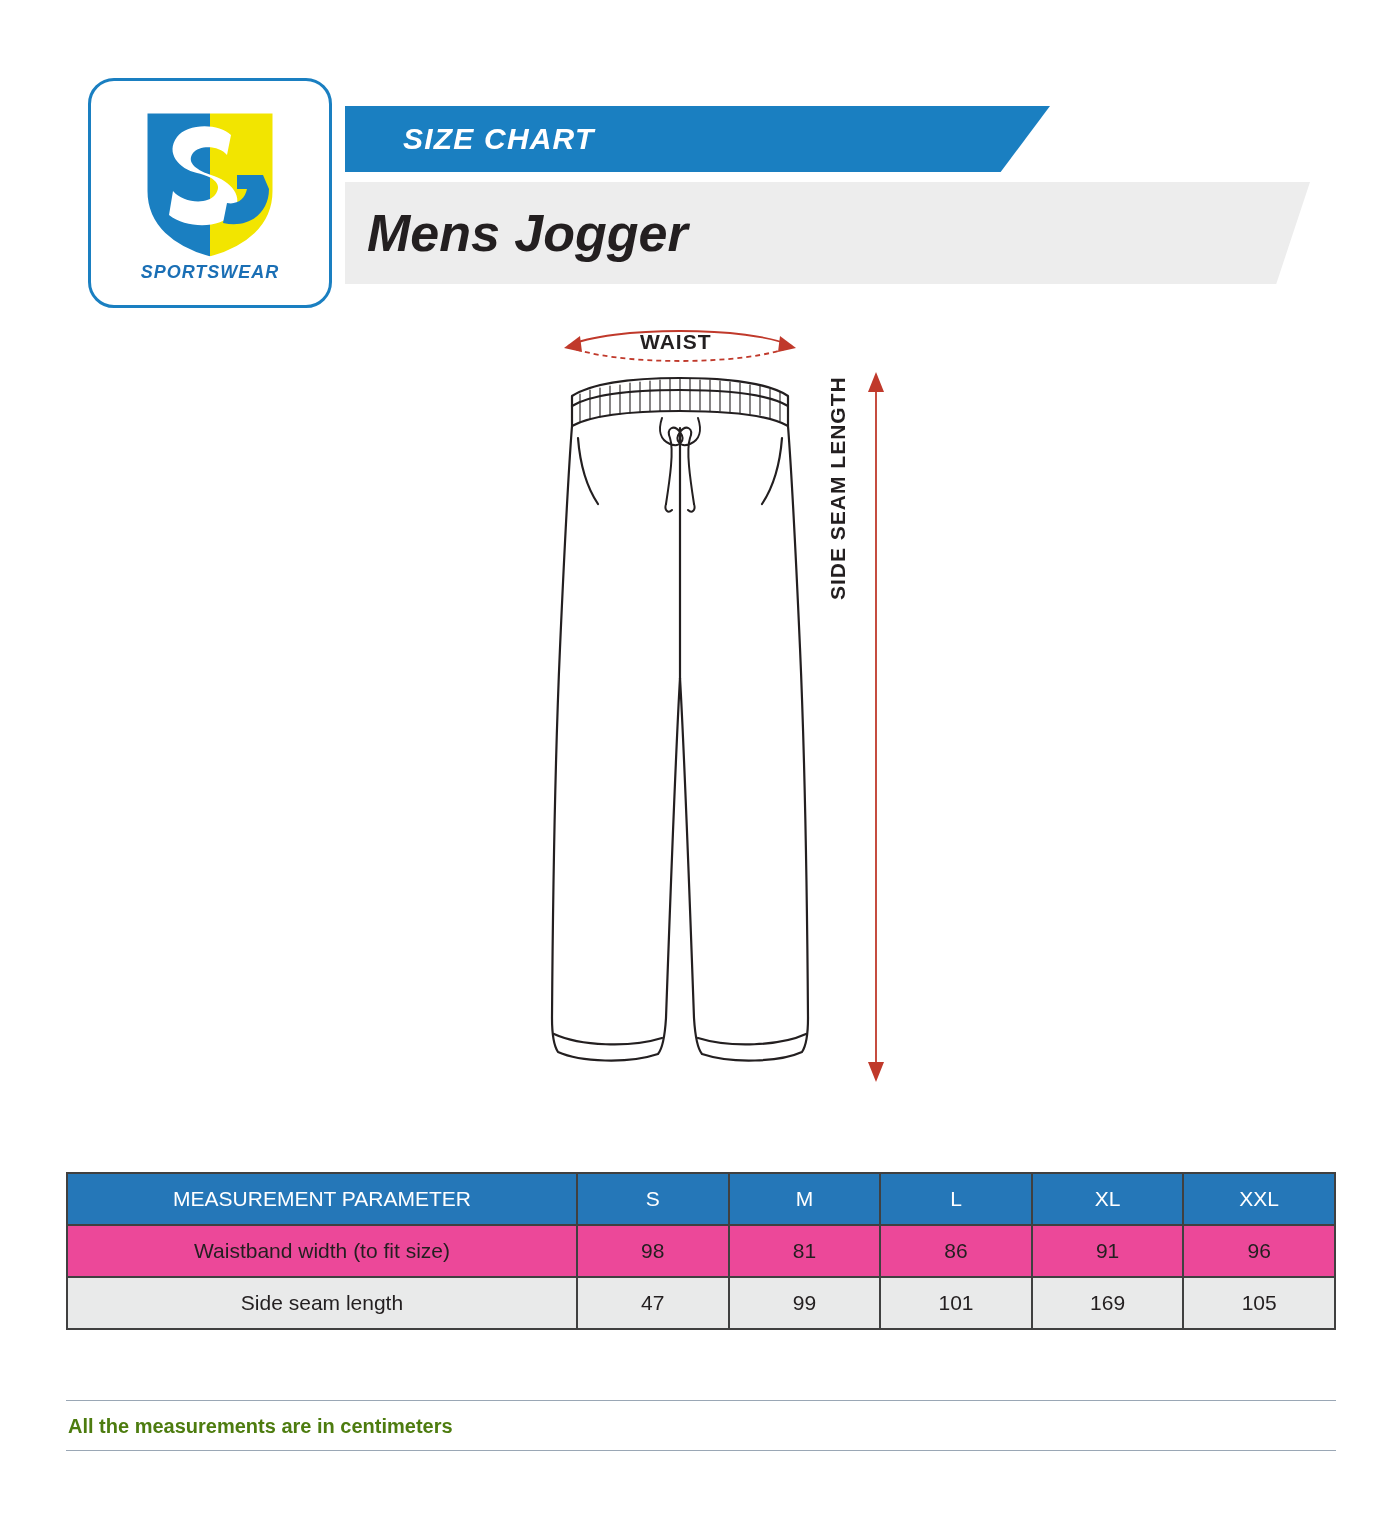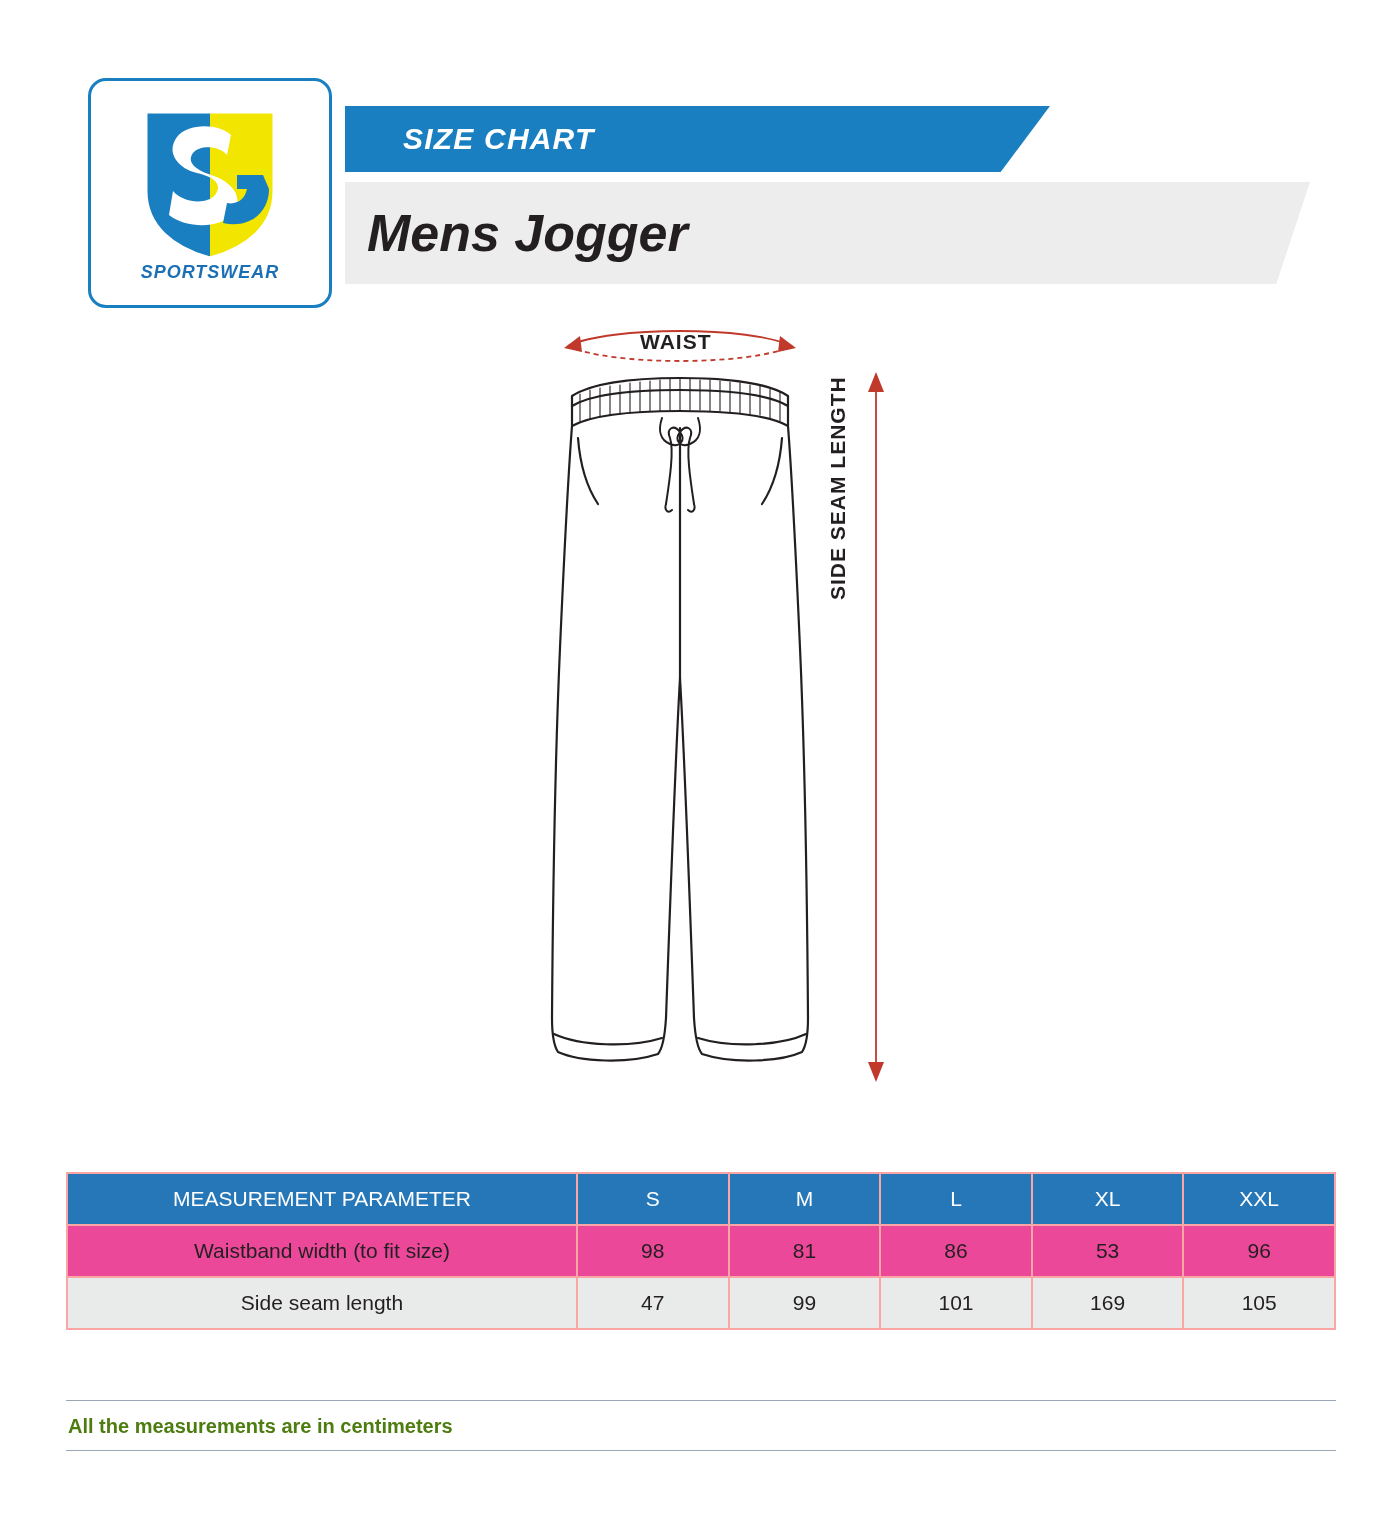--- a/index.html
+++ b/index.html
@@ -22,21 +22,21 @@
     position: absolute;
     left: 0; top: 0;
     width: 1400px;
     height: 320px;
   }
   .logo-box {
     position: absolute;
     left: 88px; top: 78px;
     width: 244px; height: 230px;
     border: 3px solid #1a7fc1;
-    border-radius: 18px;
+    border-radius: 26px;
     background: #fff;
   }
   .logo-shield {
     position: absolute;
     left: 50%;
     top: 22px;
     transform: translateX(-50%);
     width: 150px; height: 160px;
   }
   .logo-text {
@@ -125,21 +125,21 @@
     width: 100%;
     border-collapse: collapse;
     table-layout: fixed;
   }
   th, td {
     text-align: center;
     font-size: 21px;
     font-weight: normal;
     padding: 0;
     height: 52px;
-    border: 2px solid #fca5a5;
+    border: 2px solid #404040;
   }
   thead th {
     background: #2577b8;
     color: #ffffff;
   }
   thead th.param {
     width: 510px;
   }
   tbody tr.odd td { background: #ec4899; }
   tbody tr.even td { background: #e9eaea; }
@@ -273,21 +273,21 @@
         <th>XL</th>
         <th>XXL</th>
       </tr>
     </thead>
     <tbody>
       <tr class="odd">
         <td class="param">Waistband width (to fit size)</td>
         <td>98</td>
         <td>81</td>
         <td>86</td>
-        <td>53</td>
+        <td>91</td>
         <td>96</td>
       </tr>
       <tr class="even">
         <td class="param">Side seam length</td>
         <td>47</td>
         <td>99</td>
         <td>101</td>
         <td>169</td>
         <td>105</td>
       </tr>

